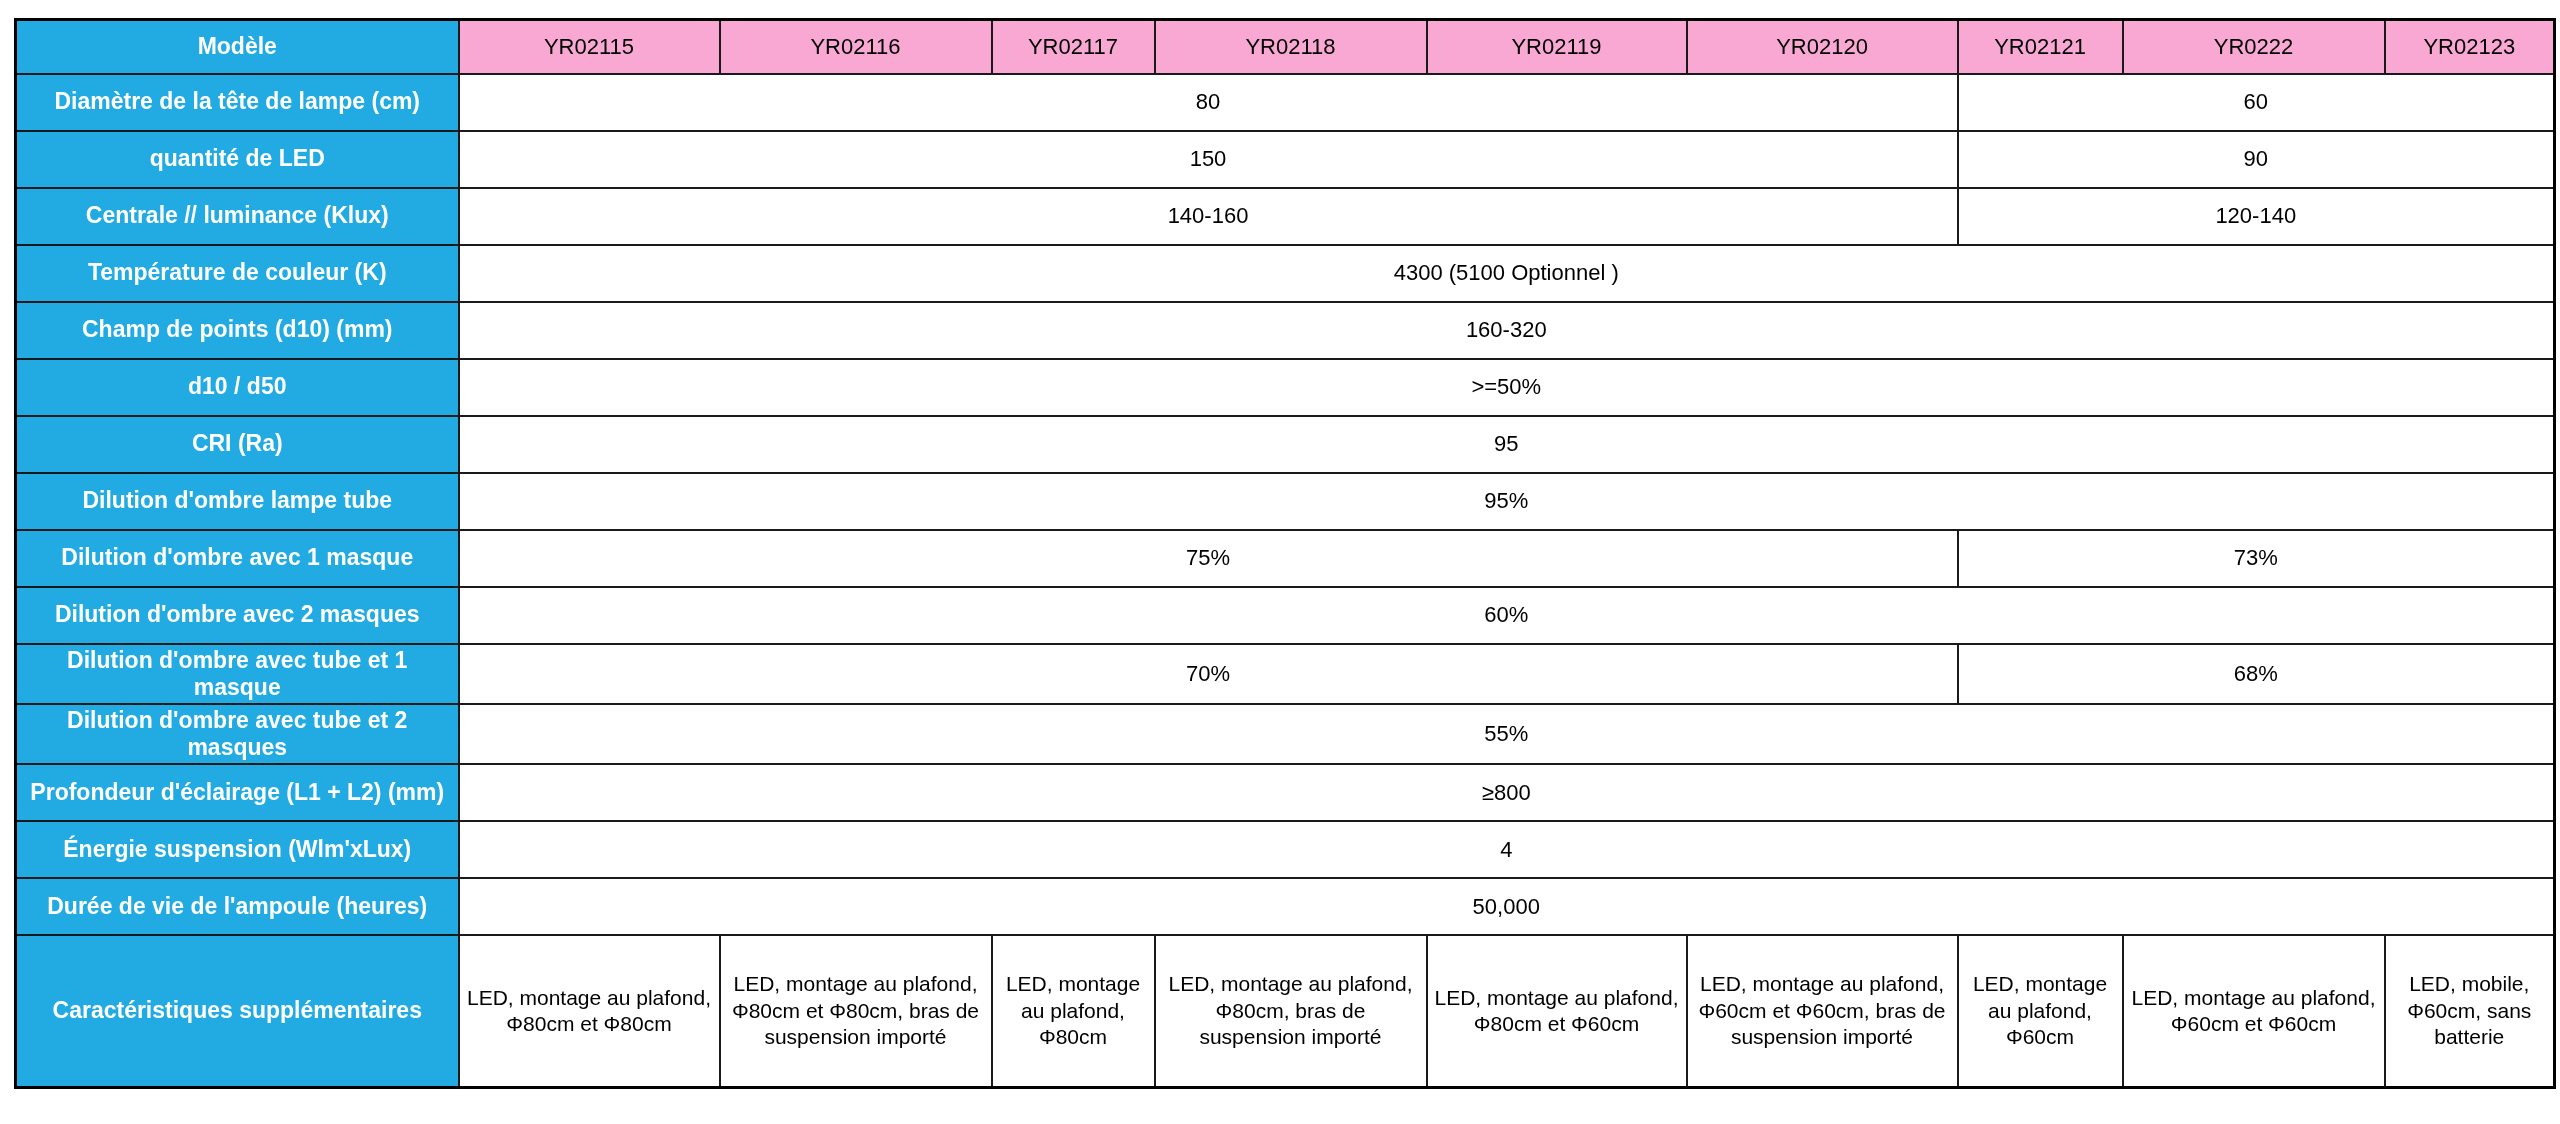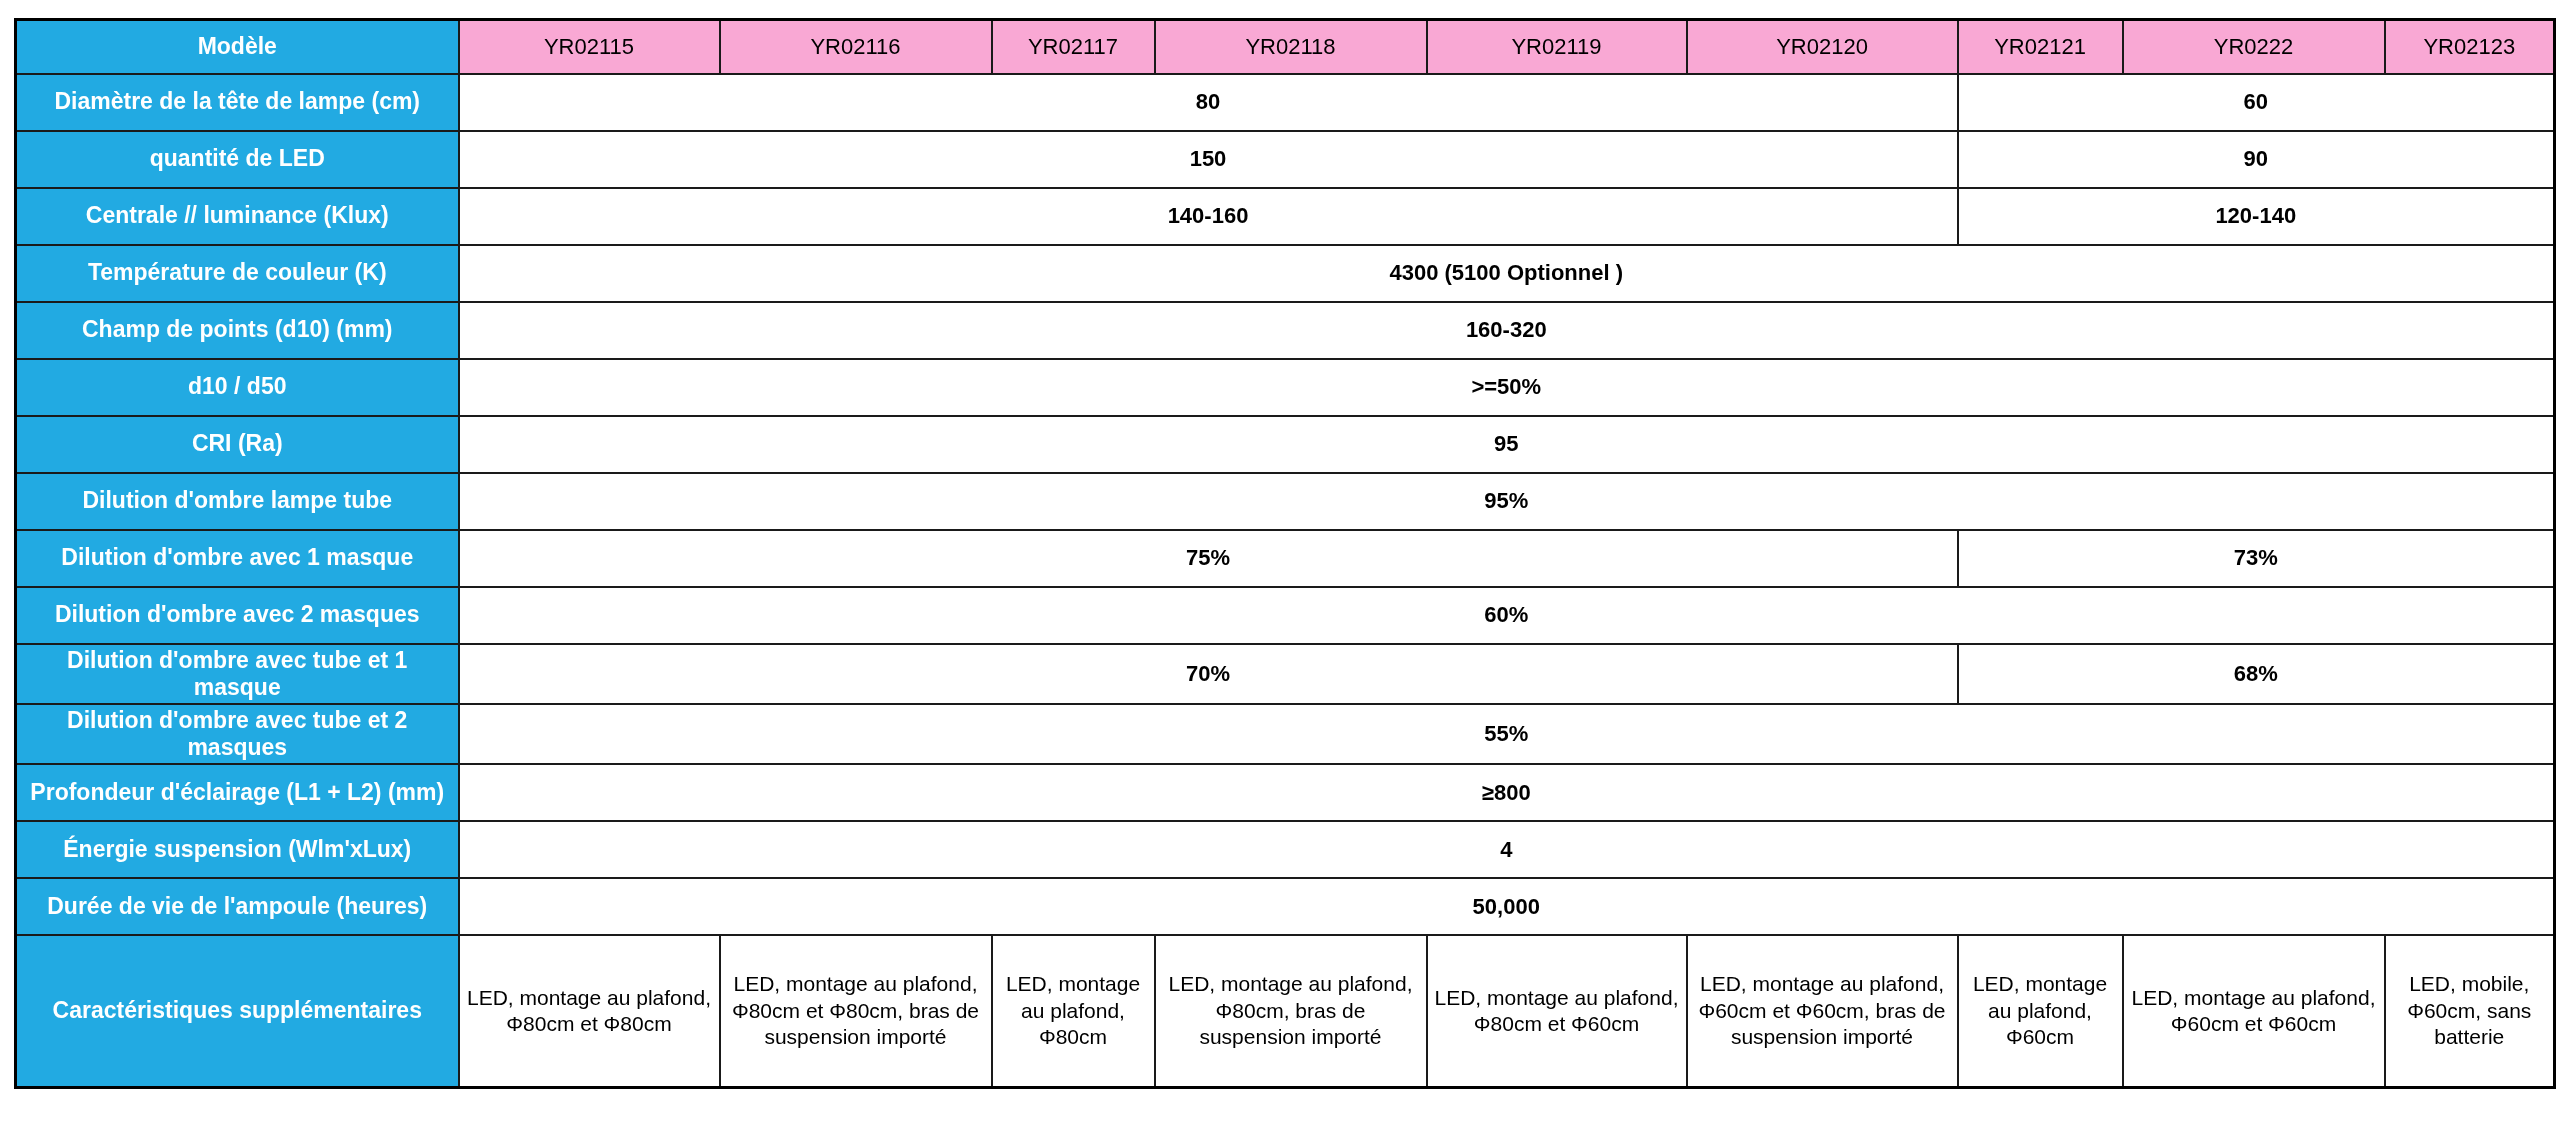--- a/index.html
+++ b/index.html
@@ -40,21 +40,20 @@
   td.model{
     background:#f9a8d4;
     color:var(--value-text);
     font-weight:normal;
     font-size:22px;
   }
   td.val{
     background:#fff;
     color:var(--value-text);
     font-size:22px;
-    font-weight:bold;
   }
   tr.hdr{height:54px;}
   tr.r{height:57px;}
   tr.tall{height:152px;}
   td.feat{
     background:#fff;
     color:var(--value-text);
     font-size:21px;
     line-height:1.25;
     padding:4px 8px;

